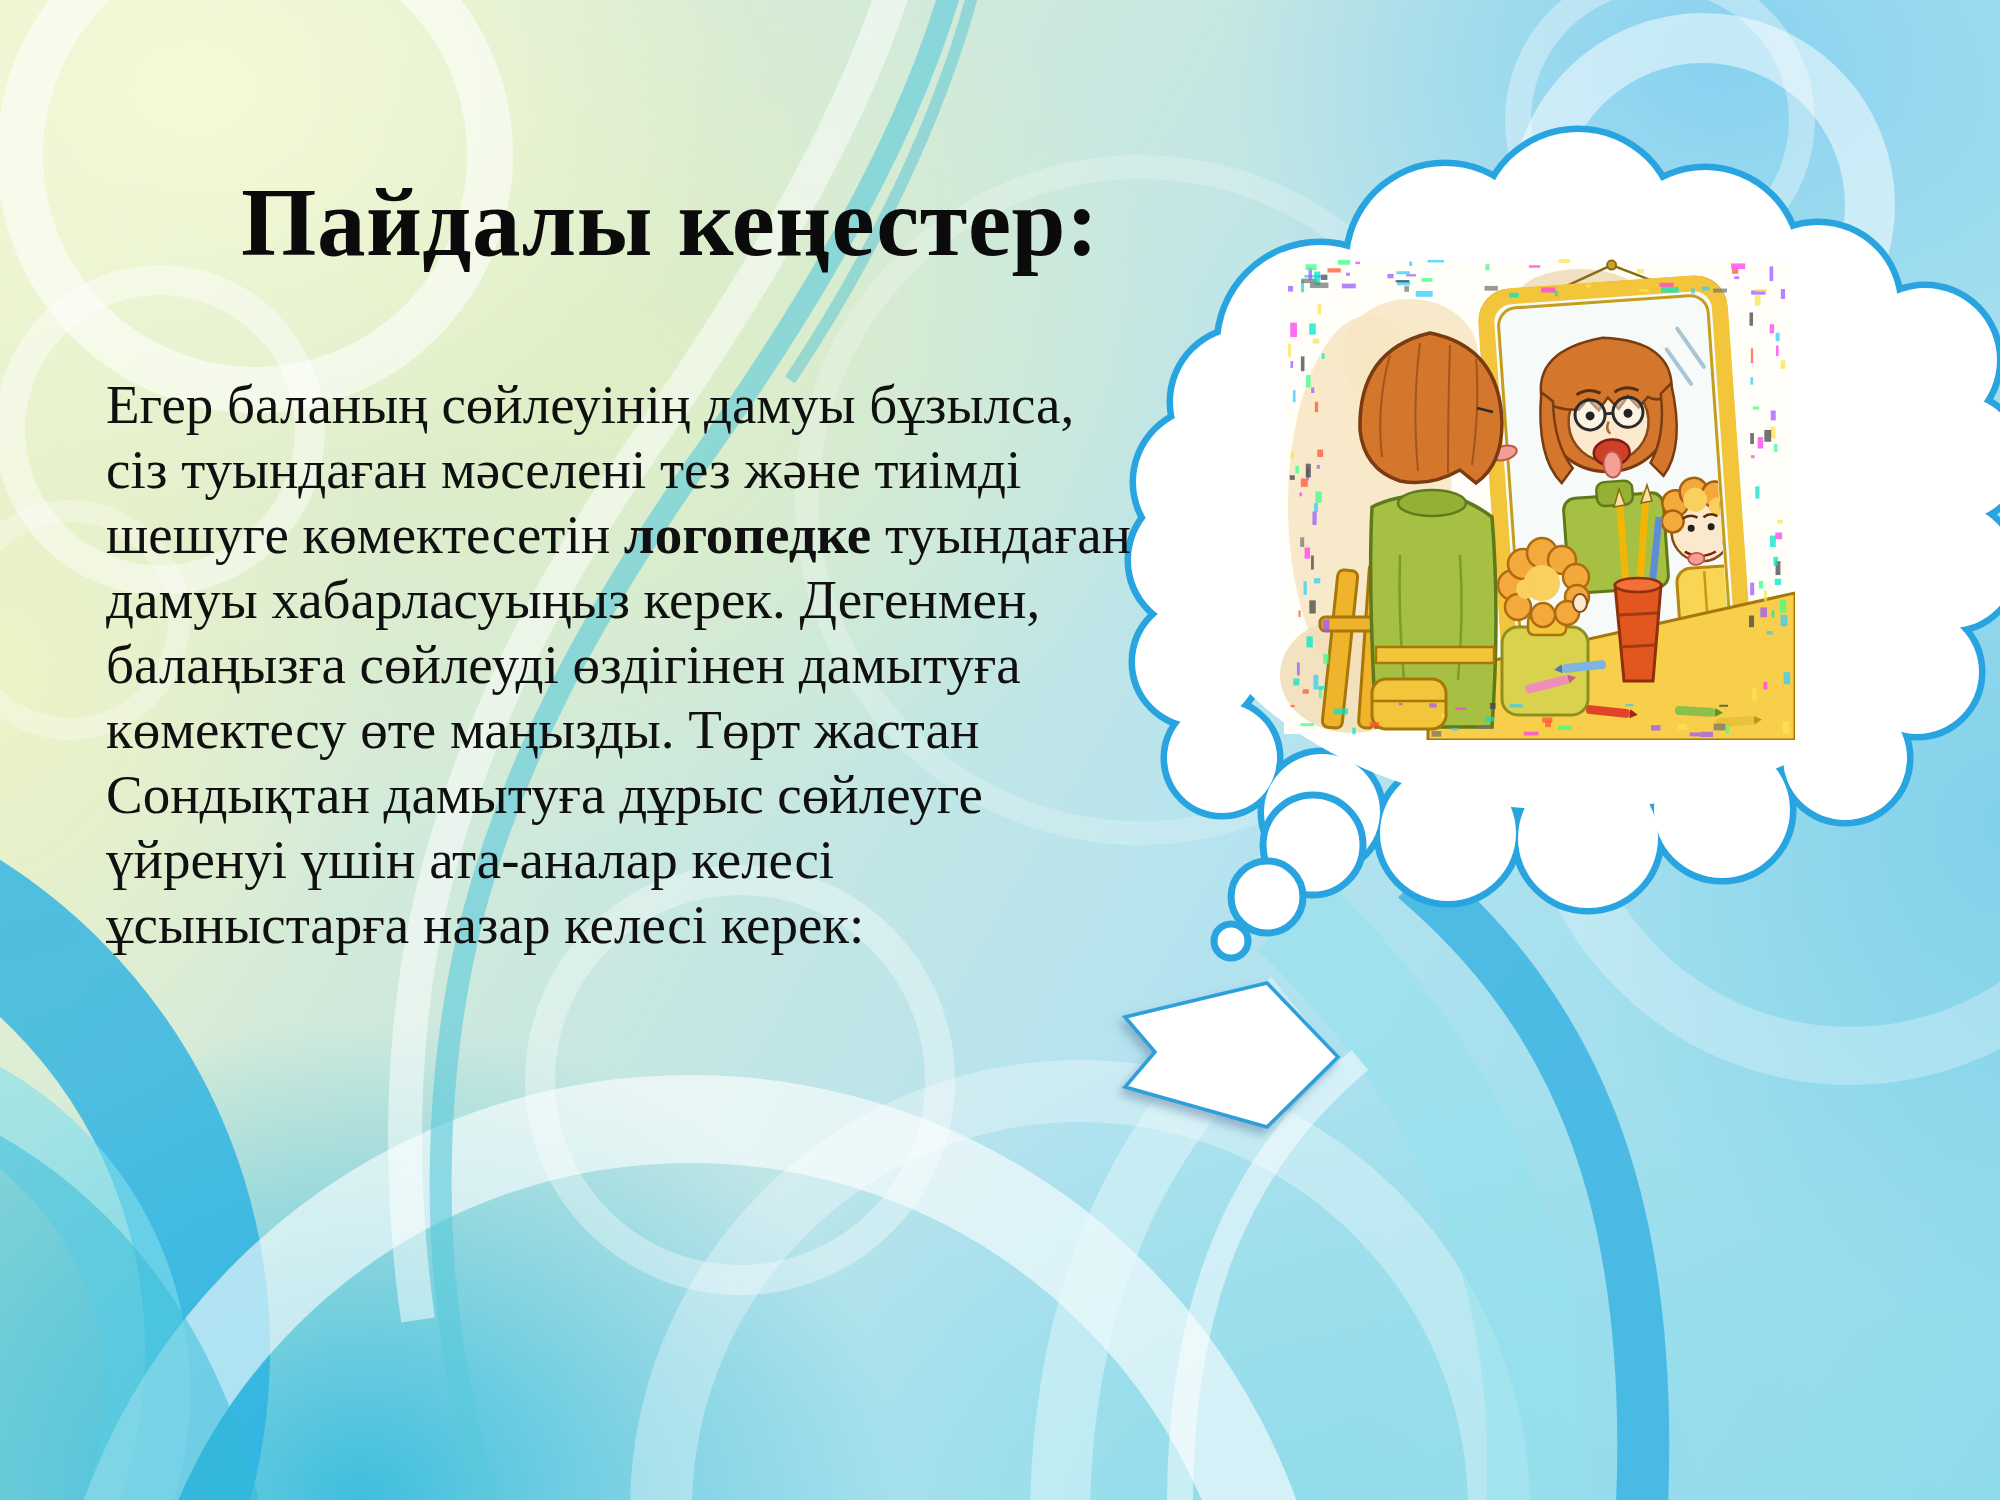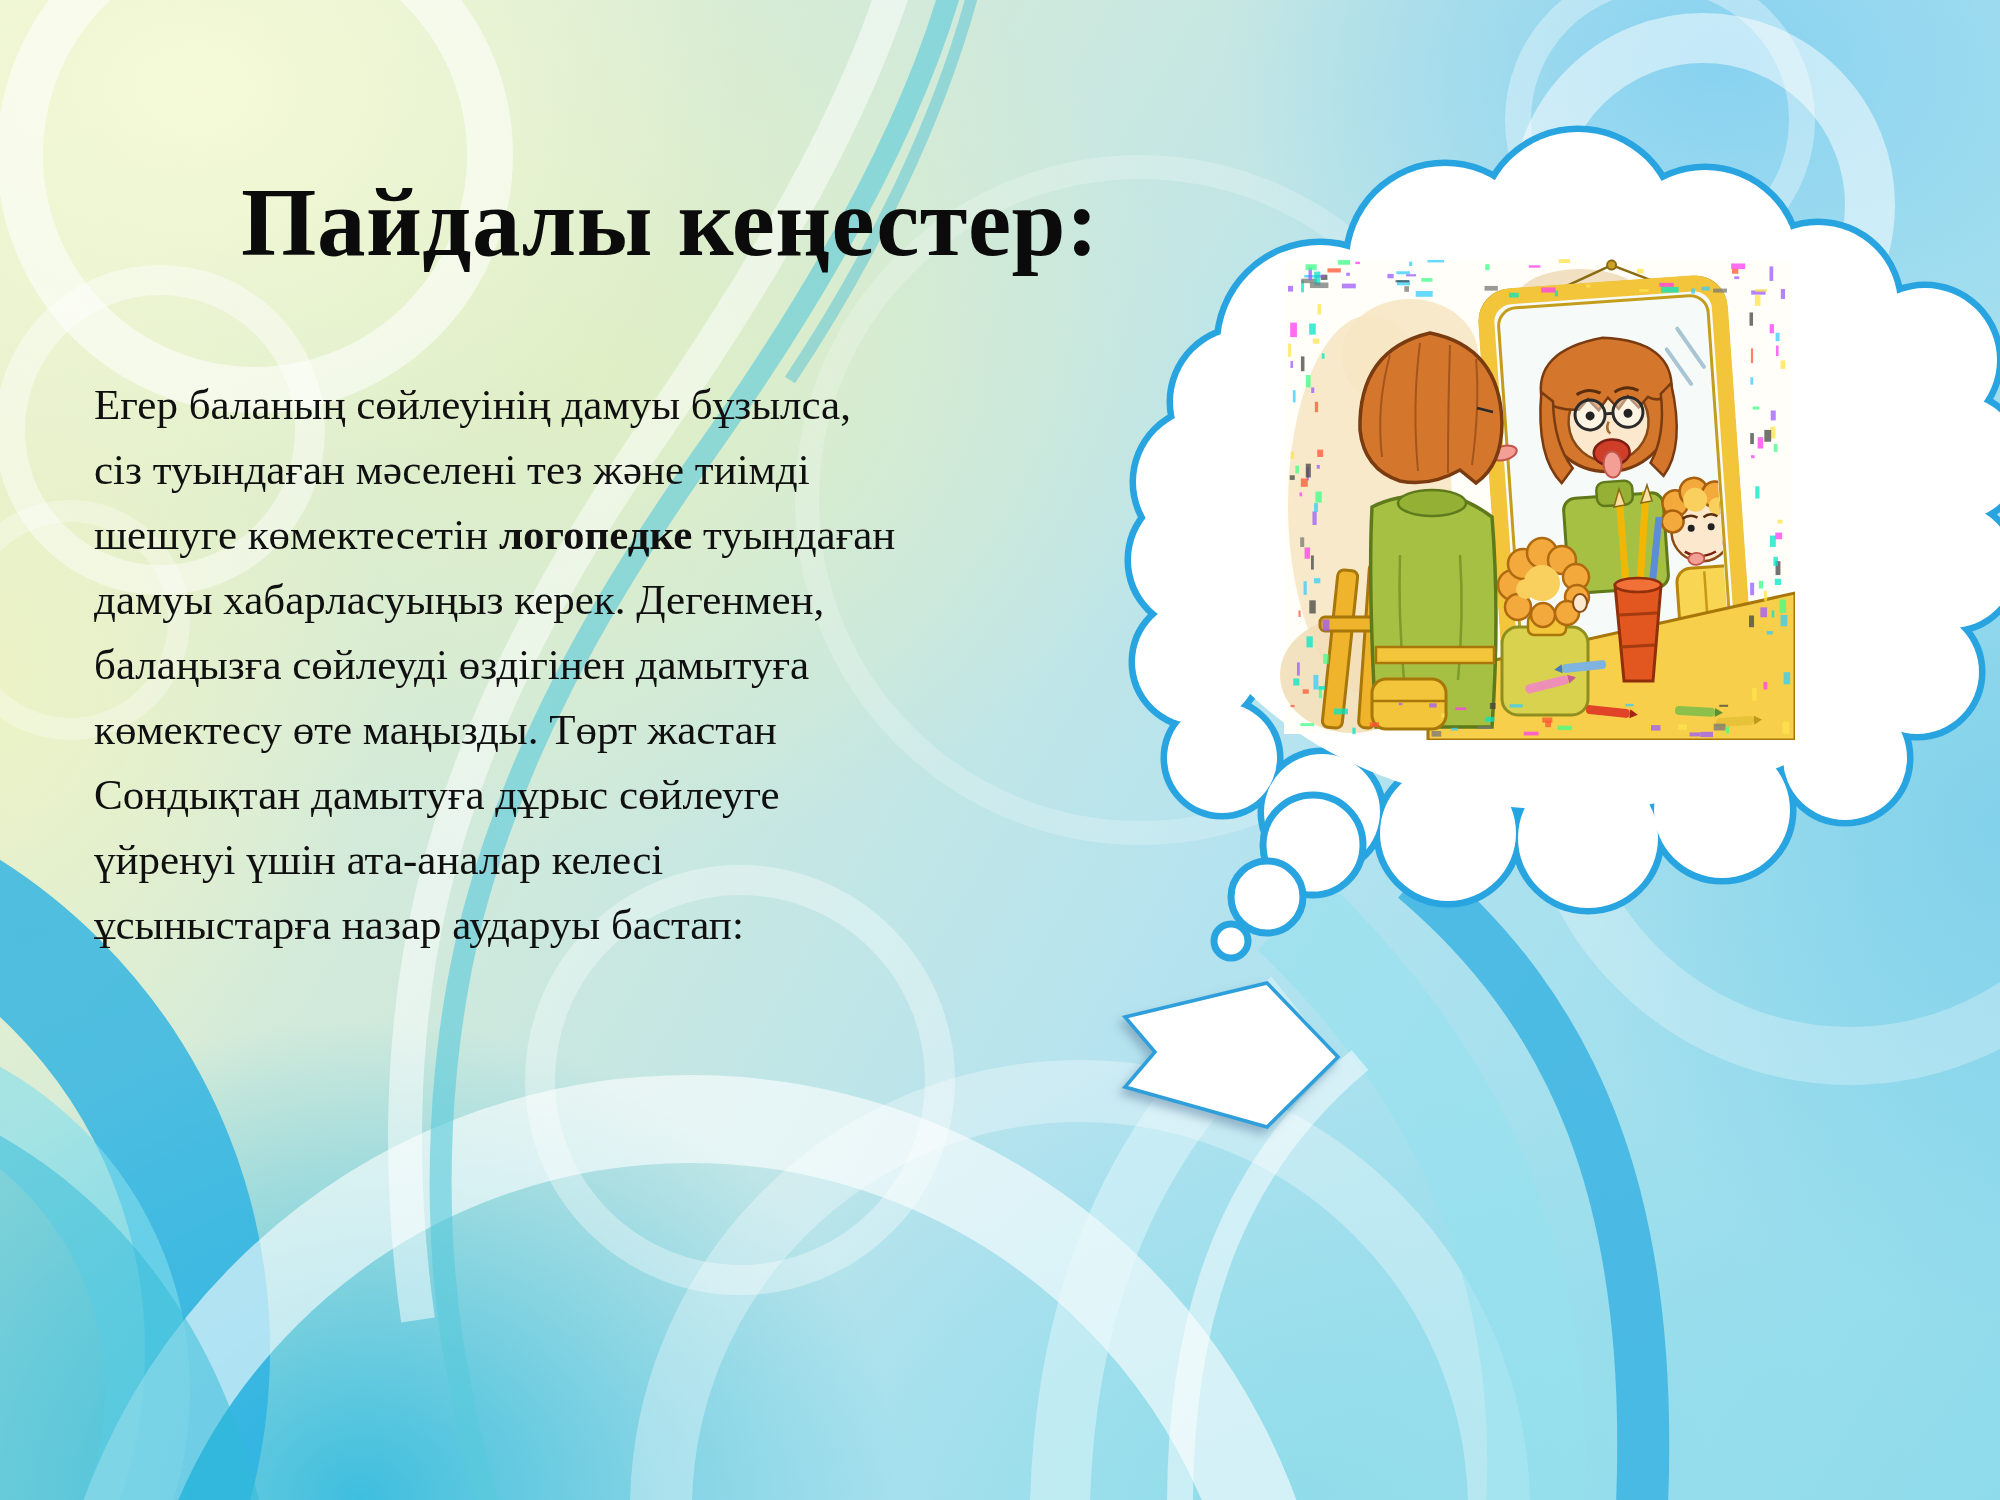--- a/index.html
+++ b/index.html
@@ -16,22 +16,22 @@
       radial-gradient(1100px 700px at 65% 100%, rgba(143,220,234,.9) 0%, rgba(143,220,234,0) 65%),
       linear-gradient(120deg,#e9f2cf 0%,#cfe9dc 35%,#b5e3ef 60%,#8edbec 100%);
   }
   .ring{position:absolute;border-radius:50%;box-sizing:border-box;pointer-events:none;}
   .lay{position:absolute;left:0;top:0;}
   #title{
     position:absolute;left:210px;top:174px;font-size:97px;line-height:1;
     font-weight:bold;color:var(--title-color,#0b0b0b);white-space:nowrap;letter-spacing:.5px;margin-left:31px;
   }
   #bodytext{
-    position:absolute;left:94px;top:372px;width:1060px;
-    font-size:43px;color:var(--body-color,#101010);
+    position:absolute;left:106px;top:372px;width:1060px;
+    font-size:55px;color:var(--body-color,#101010);
   }
   #bodytext .tline{display:block;height:65px;line-height:65px;white-space:nowrap;}
   #bodytext .seg-b{font-weight:bold;}
   #cloud-svg,#ribbon-svg{position:absolute;left:0;top:0;}
   #arrow-svg{
     position:absolute;left:1086px;top:946px;
     filter:drop-shadow(-4px 6px 5px rgba(100,135,165,.55));
   }
   #illus{position:absolute;left:1280px;top:255px;width:515px;height:485px;}
 </style>
@@ -428,16 +428,16 @@
   <div id="title">Пайдалы кеңестер:</div>
   <div id="bodytext">
       <div class="tline"><span class="seg">Егер баланың сөйлеуінің дамуы бұзылса,</span></div>
       <div class="tline"><span class="seg">сіз туындаған мәселені тез және тиімді</span></div>
       <div class="tline"><span class="seg">шешуге көмектесетін </span><span class="seg-b">логопедке</span><span class="seg"> туындаған</span></div>
       <div class="tline"><span class="seg">дамуы хабарласуыңыз керек. Дегенмен,</span></div>
       <div class="tline"><span class="seg">балаңызға сөйлеуді өздігінен дамытуға</span></div>
       <div class="tline"><span class="seg">көмектесу өте маңызды. Төрт жастан</span></div>
       <div class="tline"><span class="seg">Сондықтан дамытуға дұрыс сөйлеуге</span></div>
       <div class="tline"><span class="seg">үйренуі үшін ата-аналар келесі</span></div>
-      <div class="tline"><span class="seg">ұсыныстарға назар аударуы бастап:</span></div>
+      <div class="tline"><span class="seg">ұсыныстарға назар келесі керек:</span></div>
     </div>
 
 </div>
 
 </body></html>

